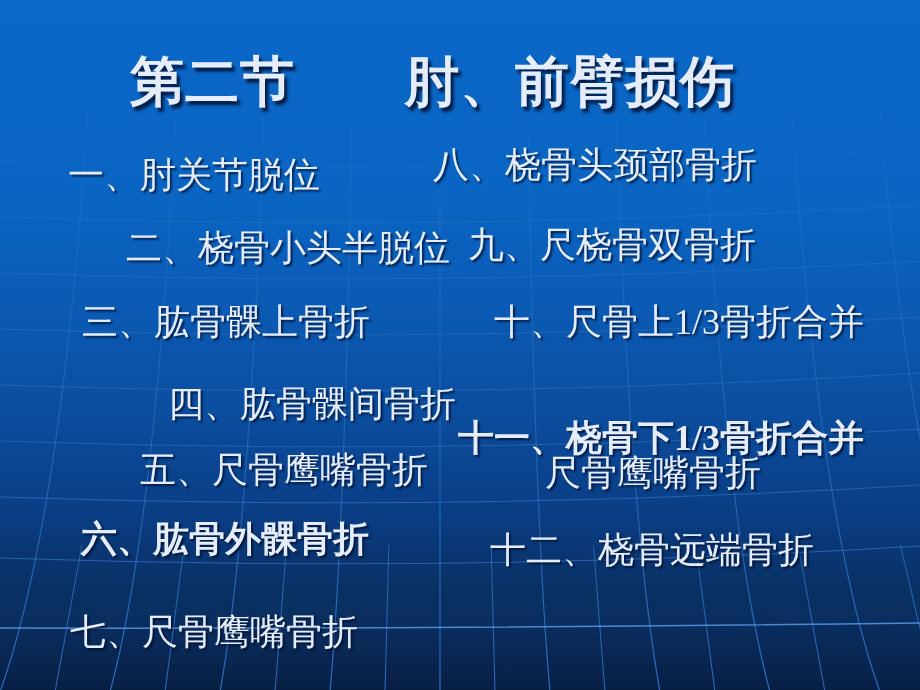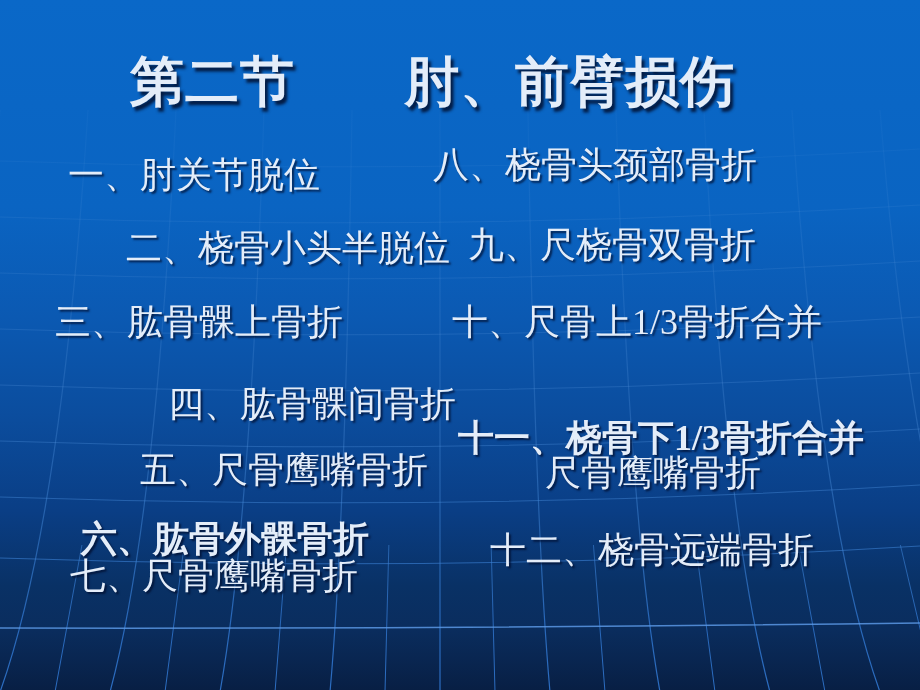--- a/index.html
+++ b/index.html
@@ -41,29 +41,29 @@
     position: absolute;
     font-size: 36px;
     line-height: 40px;
     white-space: pre;
     color: var(--text-color, #e4edf9);
     text-shadow: 2px 2px 2px rgba(2, 14, 45, 0.75);
   }
   
   .li-1 { left: 68px;  top: 155px; }
   .li-2 { left: 94px;  top: 228px; margin-left: 32px; }
-  .li-3 { left: 55px;  top: 302px; font-family: Liberation Serif, serif; }
+  .li-3 { left: 82px;  top: 302px; font-family: Liberation Serif, serif; }
   .li-4 { left: 168px; top: 384px; text-align: right; }
   .li-5 { left: 140px; top: 450px; }
   .li-6 { left: 81px;  top: 519px; font-weight: bold; }
-  .li-7 { left: 70px;  top: 556px; }
+  .li-7 { left: 70px;  top: 612px; }
   
   .ri-8   { left: 433px; top: 145px; }
   .ri-9   { left: 460px; top: 225px; margin-left: 8px; }
-  .ri-10a { left: 452px; top: 302px; }
+  .ri-10a { left: 494px; top: 302px; }
   .ri-10b { left: 575px; top: 340px; }
   .ri-11a { left: 458px; top: 418px; font-weight: bold; }
   .ri-11b { left: 545px; top: 453px; }
   .ri-12  { left: 490px; top: 530px; text-align: center; }
 </style>
 </head>
 <body>
 
 <div class="slide">
 

